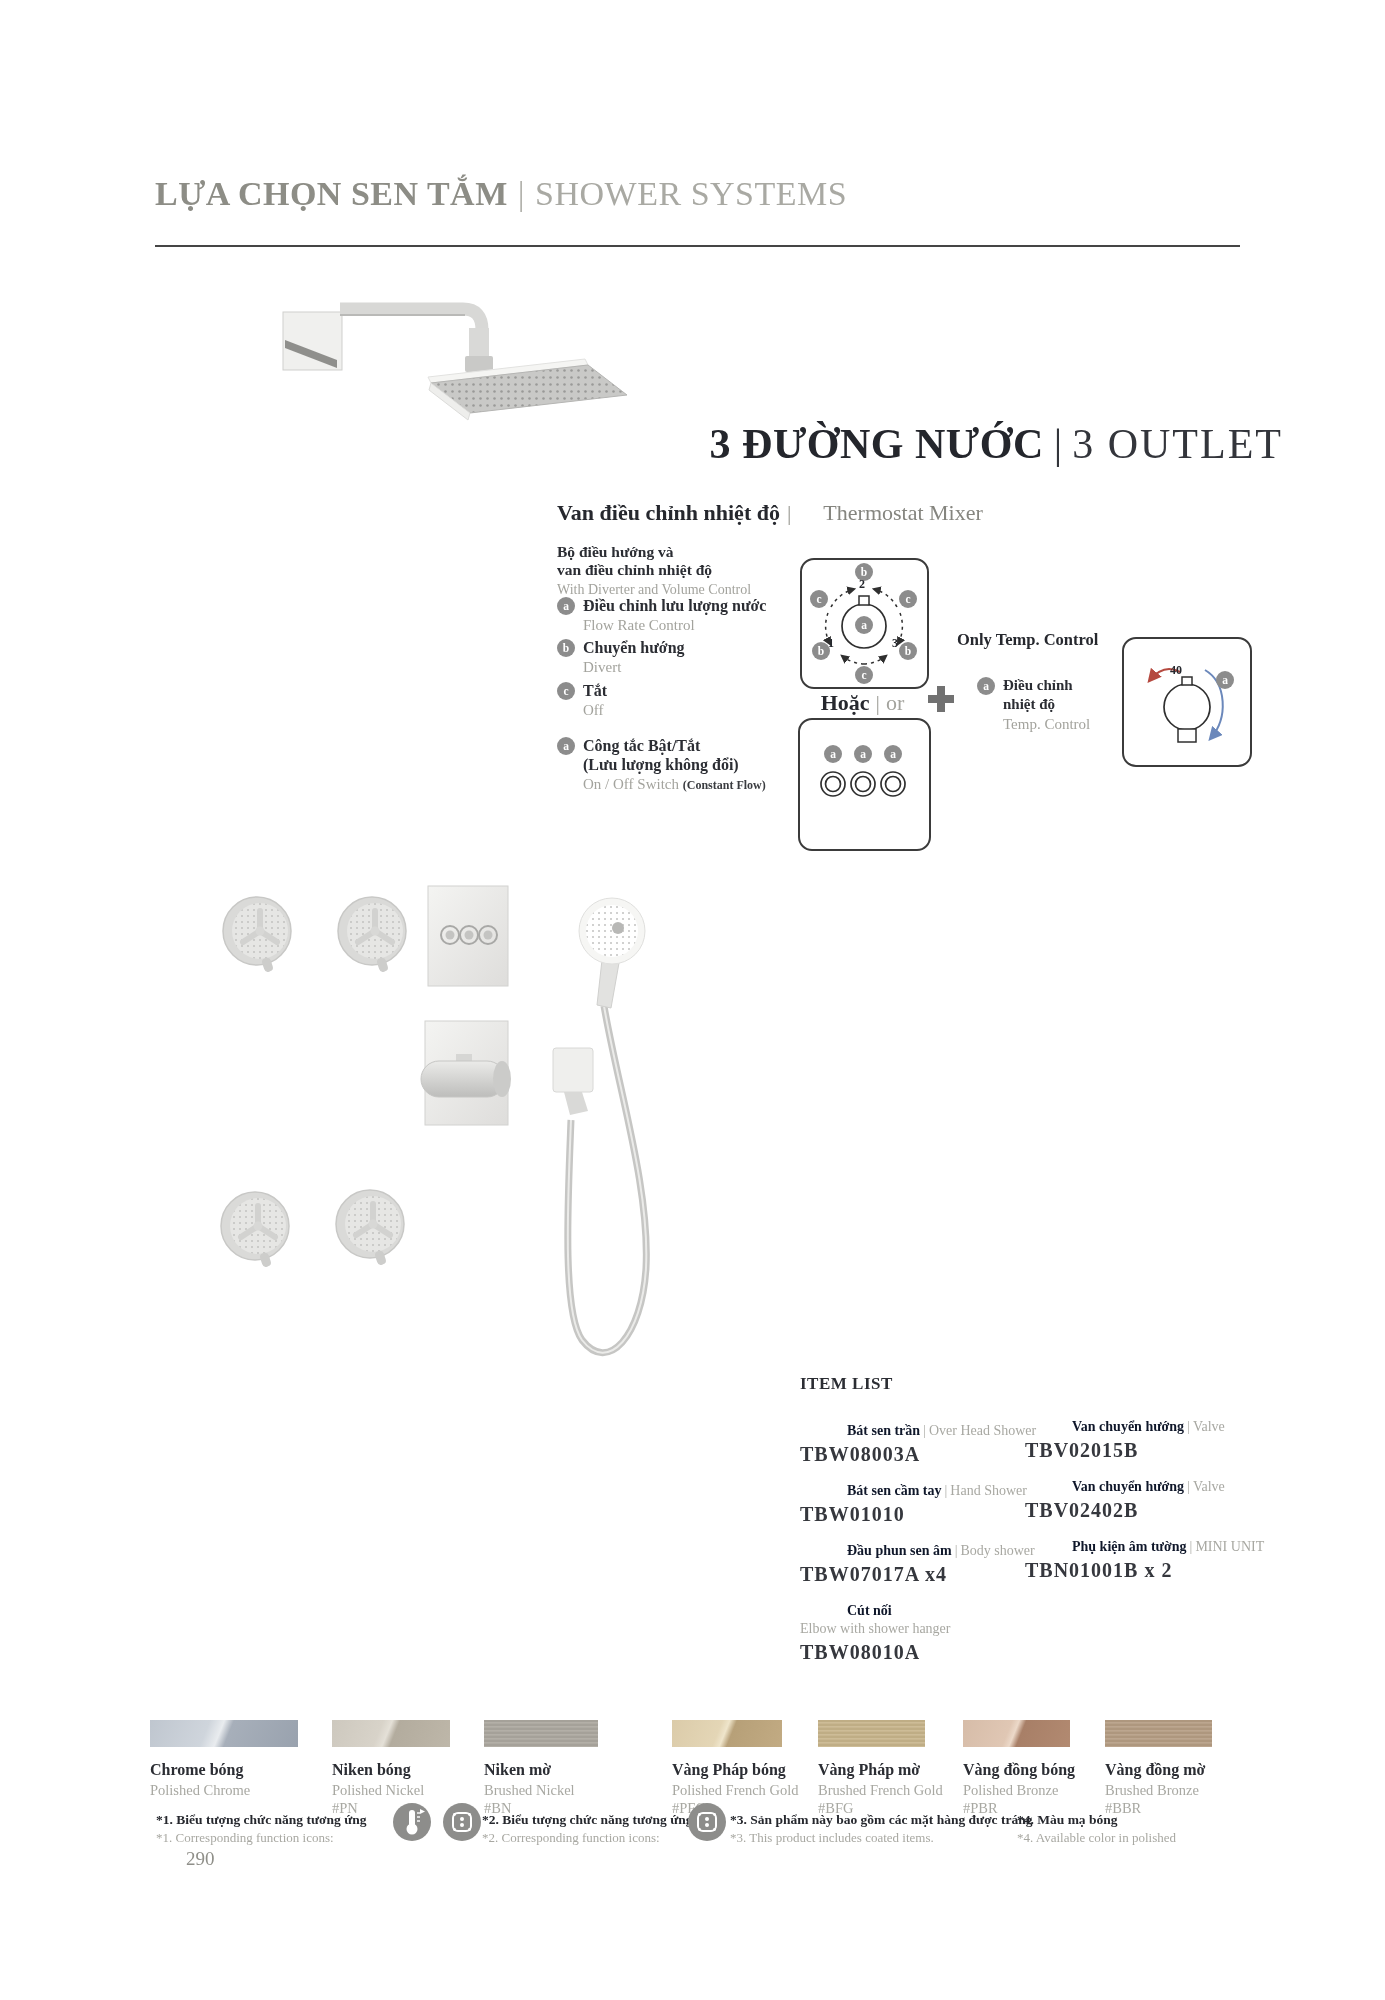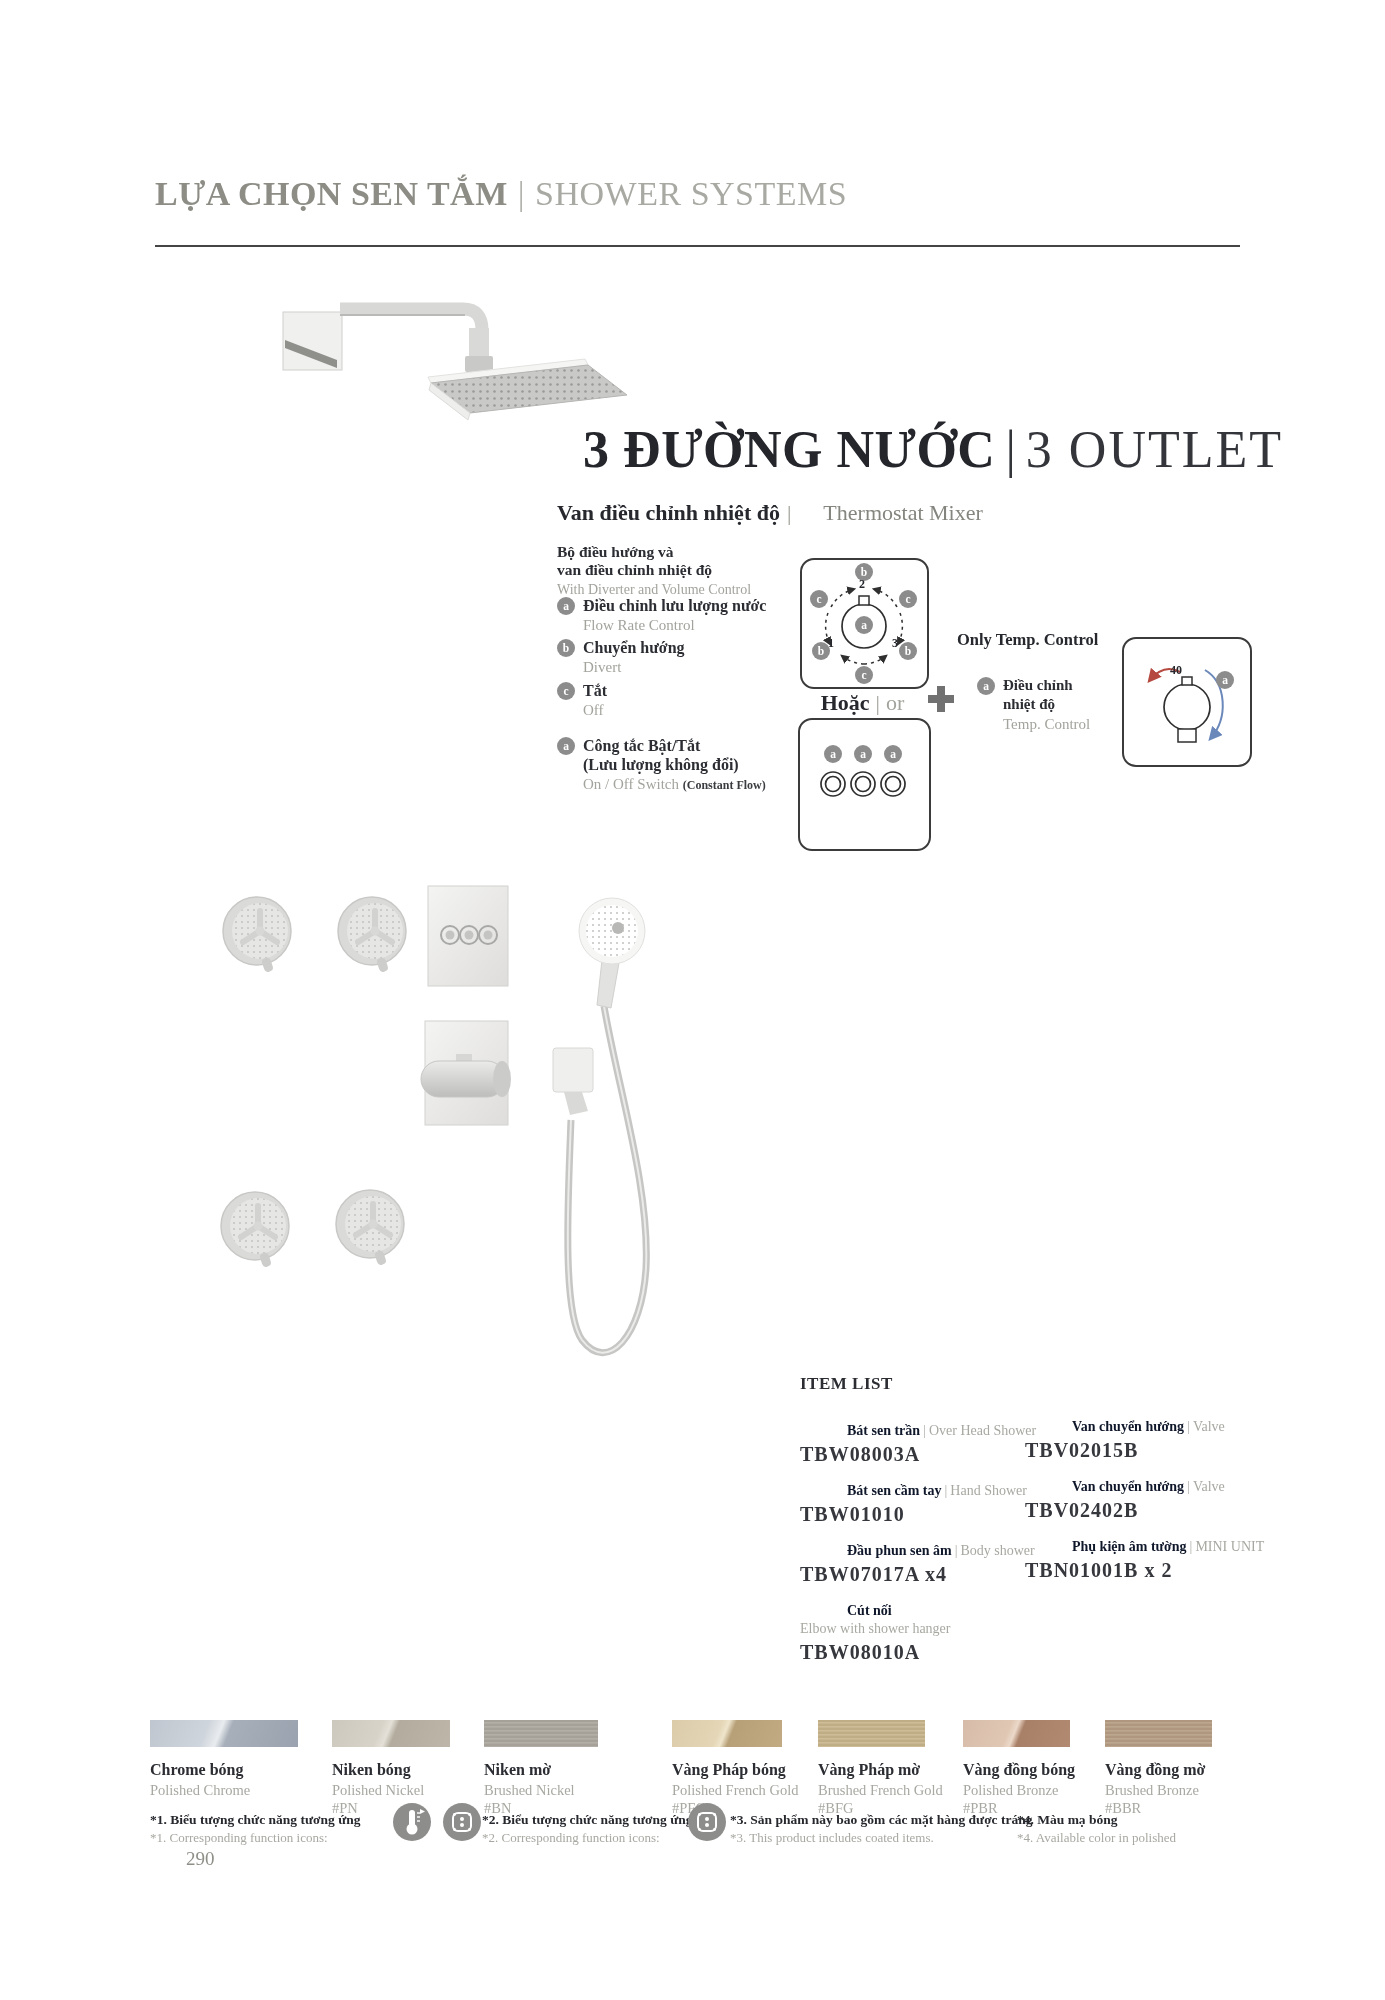--- a/index.html
+++ b/index.html
@@ -8,21 +8,21 @@
   .abs{position:absolute;}
 
   
   .hdr{left:155px;top:175px;font-size:34px;letter-spacing:.5px;white-space:nowrap;}
   .hdr-vi{font-weight:bold;color:#8d8d86;}
   .hdr-sep{color:#b3b3ad;font-weight:300;margin:0 10px;}
   .hdr-en{color:#a9a9a3;font-weight:400;}
   .rule{left:155px;top:245px;width:1085px;height:2px;background:#454545;}
 
   
-  .title{top:420px;right:145px;font-size:52px;white-space:nowrap;}
+  .title{top:420px;right:145px;font-size:42px;white-space:nowrap;}
   .title-vi{font-weight:bold;color:#24262c;letter-spacing:.5px;}
   .title-sep{color:#33353b;font-weight:300;margin:0 10px;}
   .title-en{color:#33353b;font-weight:300;letter-spacing:2px;}
 
   .subtitle{left:557px;top:500px;font-size:22px;white-space:nowrap;}
   .subtitle-vi{font-weight:bold;color:#26282e;}
   .subtitle-sep{color:#9a9a94;margin:0 7px;font-weight:400;}
   .subtitle-en{color:#85857f;font-weight:400;margin-left:25px;}
 
   
@@ -380,21 +380,21 @@
     <div class="fin-en">Brushed French Gold</div>
     <div class="fin-code">#BFG</div>
   </div>
   <div class="finish abs" style="left:1105px">
     <div class="swatch sw6"></div>
     <div class="fin-vi">Vàng đồng mờ</div>
     <div class="fin-en">Brushed Bronze</div>
     <div class="fin-code">#BBR</div>
   </div>
 
-  <div class="fnote abs" style="left:150px">
+  <div class="fnote abs" style="left:156px">
     <div class="fn-vi">*1. Biểu tượng chức năng tương ứng</div>
     <div class="fn-en">*1. Corresponding function icons:</div>
   </div>
   <span class="fn-icon abs" style="left:393px">
     <svg width="38" height="38" viewBox="0 0 38 38">
       <circle cx="19" cy="19" r="19" fill="#8d8d8b"></circle>
       <rect x="16" y="7" width="6" height="17" rx="3" fill="#ffffff"></rect>
       <circle cx="19" cy="26" r="5.5" fill="#ffffff"></circle>
       <g stroke="#ffffff" stroke-width="1.4">
         <line x1="24" y1="10" x2="27" y2="10"></line>

